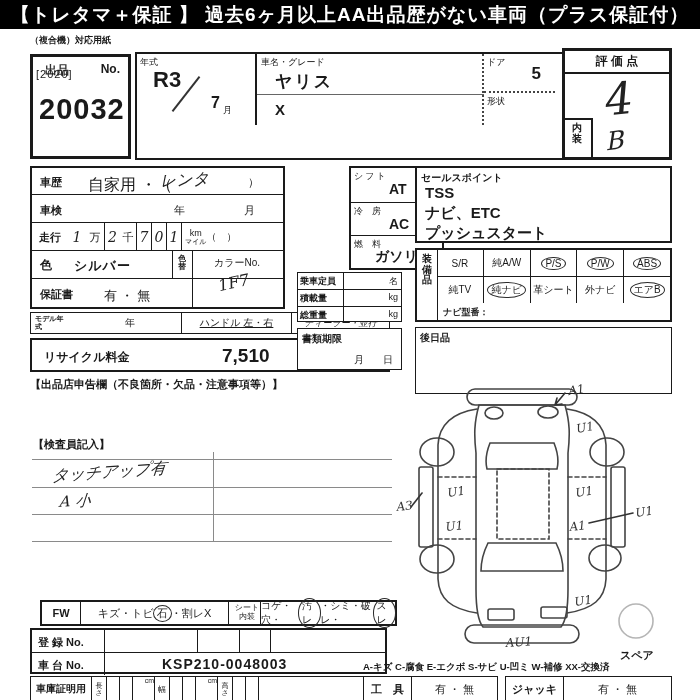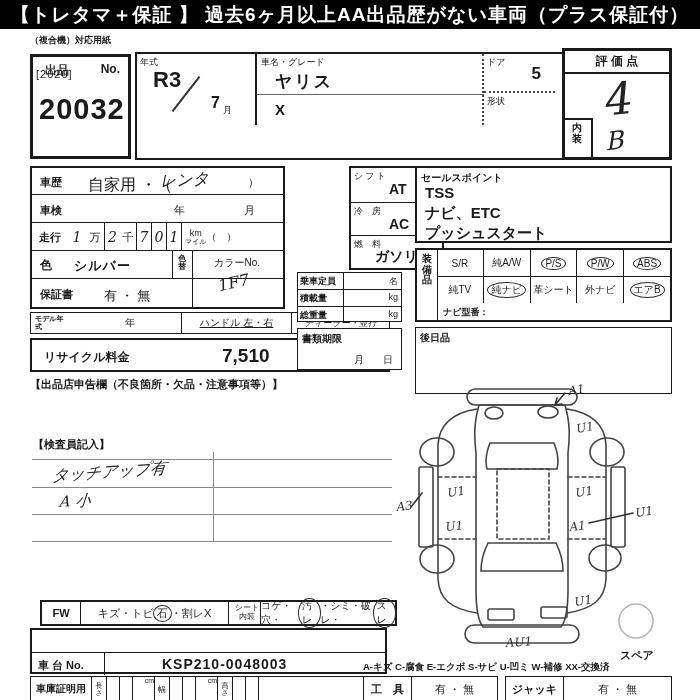--- a/index.html
+++ b/index.html
@@ -303,20 +303,27 @@
       <div class="cell cl" style="flex:1;font-size:10px;">
         <span>コゲ・穴・</span>
           <span class="oval">汚レ</span>
           <span>・シミ・破レ・</span>
           <span class="oval">スレ</span>
       </div>
     </div>
   </div>
 
   <div class="bx" style="left:30px;top:628px;width:357px;height:46px;">
+    <div class="abs" style="left:0;top:0;width:100%;height:22px;">
+      <span class="abs b" style="left:6px;top:5px;font-size:11px;">登 録 No.</span>
+      <div class="abs" style="left:72px;top:0;bottom:0;border-left:1.5px solid #1a1a1a;"></div>
+      <div class="abs" style="left:165px;top:0;bottom:0;border-left:1.5px solid #1a1a1a;"></div>
+      <div class="abs" style="left:207px;top:0;bottom:0;border-left:1.5px solid #1a1a1a;"></div>
+      <div class="abs" style="left:238px;top:0;bottom:0;border-left:1.5px solid #1a1a1a;"></div>
+    </div>
     <div class="abs" style="left:0;top:22px;width:100%;height:22px;border-top:1.5px solid #1a1a1a;">
       <span class="abs b" style="left:6px;top:5px;font-size:11px;">車 台 No.</span>
       <div class="abs" style="left:72px;top:0;bottom:0;border-left:1.5px solid #1a1a1a;"></div>
       <span class="abs b" style="left:130px;top:3px;font-size:14px;letter-spacing:1px;">KSP210-0048003</span>
     </div>
   </div>
 
   <div class="bx" style="left:30px;top:676px;width:357px;height:26px;border-width:1.5px;">
     <div class="flexrow">
       <div class="cell b" style="width:60px;font-size:10px;">車庫証明用</div>

